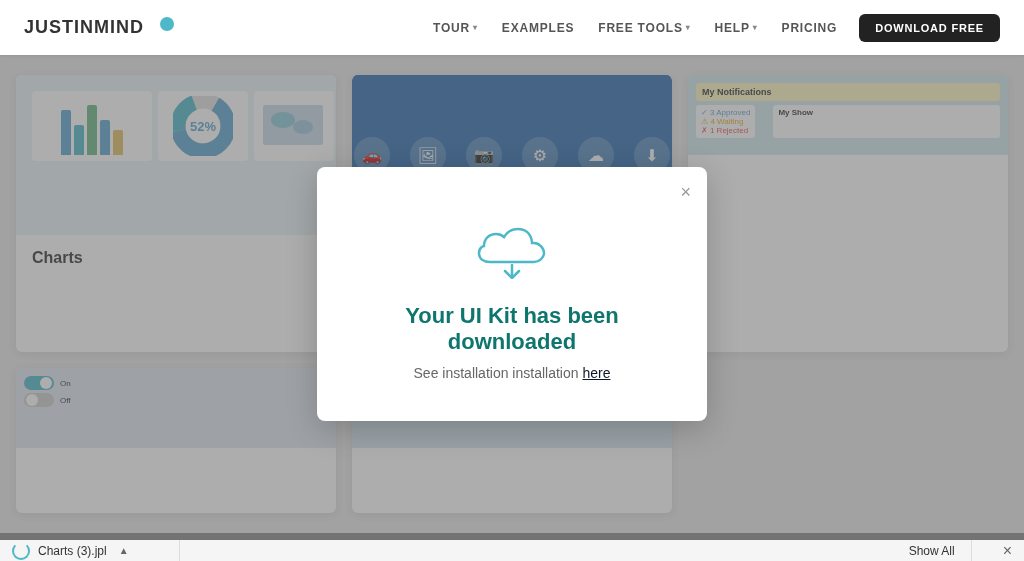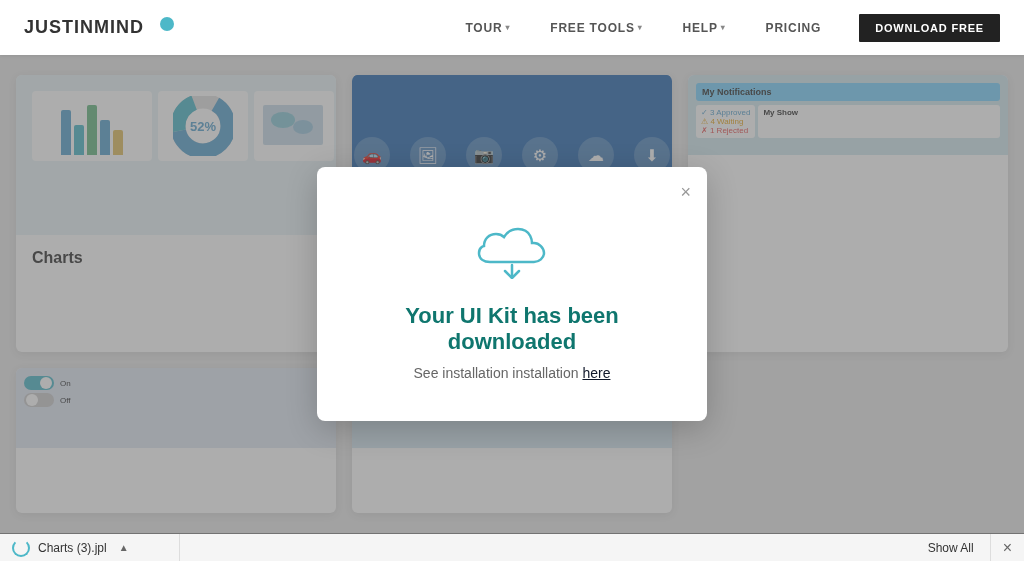--- a/index.html
+++ b/index.html
@@ -39,21 +39,21 @@
     .logo-dot {
       width: 14px;
       height: 14px;
       background: #4db8c8;
       border-radius: 50%;
       margin-bottom: 8px;
     }
     .nav-links {
       display: flex;
       align-items: center;
-      gap: 20px;
+      gap: 4px;
     }
     .nav-item {
       display: flex;
       align-items: center;
       gap: 3px;
       padding: 6px 10px;
       font-size: 12px;
       font-weight: 600;
       letter-spacing: 0.8px;
       text-transform: uppercase;
@@ -62,21 +62,21 @@
       border-radius: 3px;
     }
     .nav-chevron {
       font-size: 8px;
       color: #888;
     }
     .nav-btn-download {
       background: #222;
       color: #fff;
       padding: 8px 16px;
-      border-radius: 1px;
+      border-radius: 6px;
       font-size: 11px;
       font-weight: 700;
       letter-spacing: 0.8px;
       text-transform: uppercase;
       cursor: pointer;
       margin-left: 8px;
     }
 
     
     .bg-content {
@@ -240,24 +240,25 @@
     }
 
     
     .download-bar {
       position: absolute;
       bottom: 0;
       left: 0;
       right: 0;
       height: 28px;
       background: #f5f5f5;
-      border-top: 1px solid #737373;
+      border-top: 7px solid #737373;
       display: flex;
       align-items: center;
       z-index: 30;
+      gap: 19px;
     }
     .download-item {
       display: flex;
       align-items: center;
       gap: 8px;
       padding: 0 12px;
       height: 100%;
       border-right: 1px solid #ddd;
       min-width: 180px;
     }
@@ -310,20 +311,23 @@
 
 <nav class="navbar">
   <div class="logo">
     <span class="logo-text">JUSTINMIND</span>
     <span class="logo-dot"></span>
   </div>
   <div class="nav-links">
     <div class="nav-item">
       <span>TOUR</span>
       <span class="nav-chevron">▾</span>
+    </div>
+    <div class="nav-item">
+      <span>EXAMPLES</span>
     </div>
     <div class="nav-item">
       <span>FREE TOOLS</span>
       <span class="nav-chevron">▾</span>
     </div>
     <div class="nav-item">
       <span>HELP</span>
       <span class="nav-chevron">▾</span>
     </div>
     <div class="nav-item">
@@ -380,22 +384,22 @@
     </div>
     <div class="card-body">
       <div class="card-title">Icons</div>
     </div>
   </div>
 
 
   <div class="card">
     <div class="card-preview" style="background:#d4e8f0;height:80px;">
       <div style="padding:8px;font-size:9px;">
-        <div style="background:#7dd3fc;border-radius:3px;padding:4px 6px;font-size:9px;font-weight:600;color:#333;margin-bottom:4px;">My Notifications</div>
-        <div style="display:flex;gap:3px;">
+        <div style="background:#fef9c3;border-radius:3px;padding:4px 6px;font-size:9px;font-weight:600;color:#333;margin-bottom:4px;">My Notifications</div>
+        <div style="display:flex;gap:18px;">
           <div style="background:#fff;border-radius:3px;padding:3px 5px;font-size:8px;color:#666;">
             <div style="color:#5ba4cf;">✓ 3 Approved</div>
             <div style="color:#e8a820;">⚠ 4 Waiting</div>
             <div style="color:#e85454;">✗ 1 Rejected</div>
           </div>
           <div style="background:#fff;border-radius:3px;padding:3px 5px;font-size:8px;flex:1;">
             <div style="font-weight:600;color:#333;margin-bottom:2px;">My Show</div>
           </div>
         </div>
       </div>

